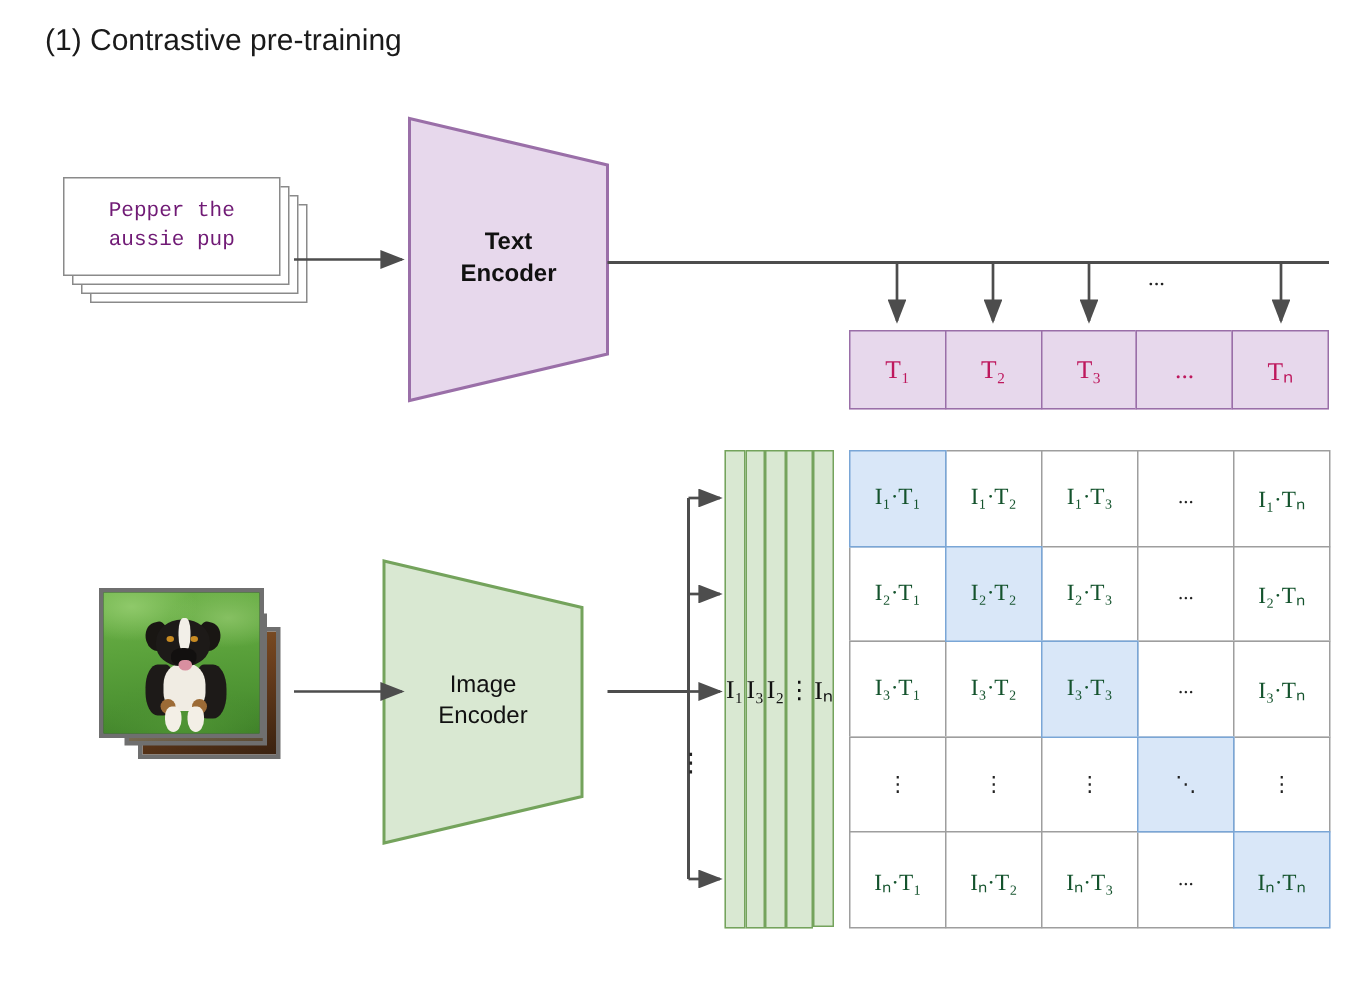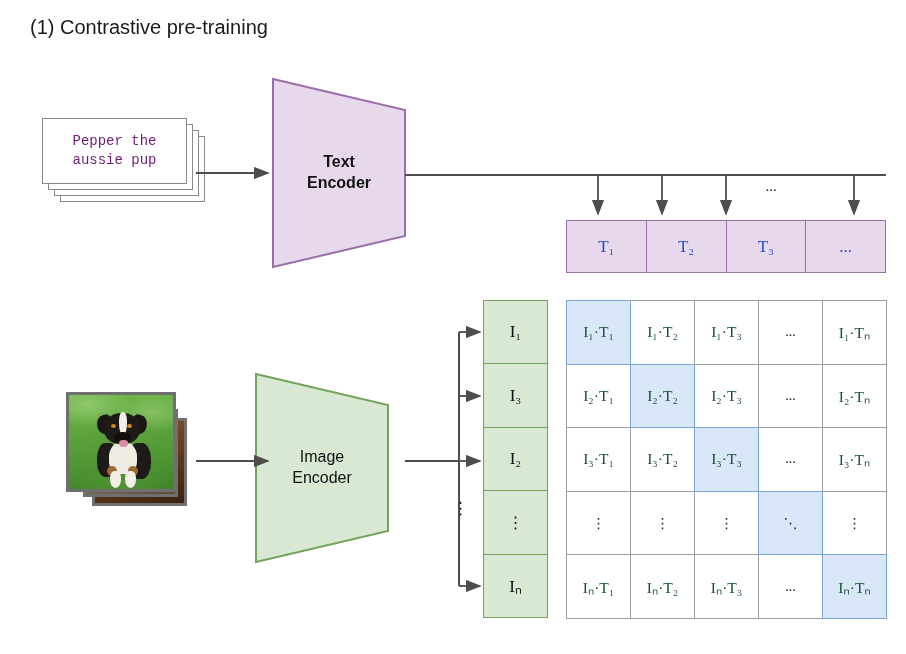--- a/index.html
+++ b/index.html
@@ -222,33 +222,33 @@
     flex: 1 1 64px;
     box-sizing: border-box;
     background: #e7d8ec;
     border: 1px solid #9a6fa8;
     margin-right: -1px;
     display: flex;
     align-items: center;
     justify-content: center;
     font-family: "Liberation Serif", serif;
     font-size: 17px;
-    color: #1d4ed8;
+    color: #be185d;
   }
   .t-cell:last-child { margin-right: 0; }
 
   
   .i-col {
     position: absolute;
     left: 483px;
     top: 300px;
     width: 65px;
     height: 318px;
     display: flex;
-    flex-direction: column;
+    flex-direction: row;
   }
   .i-cell {
     flex: 1 1 64px;
     box-sizing: border-box;
     background: #d9e8d2;
     border: 1px solid #74a35c;
     margin-bottom: -1px;
     display: flex;
     align-items: center;
     justify-content: center;
@@ -400,20 +400,21 @@
 
   <div class="ell" id="ell-top-arrows">...</div>
 
   <div class="ell" id="ell-branch">⋮</div>
 
   <div class="t-row">
     <div class="t-cell">T₁</div>
     <div class="t-cell">T₂</div>
     <div class="t-cell">T₃</div>
     <div class="t-cell">...</div>
+    <div class="t-cell">Tₙ</div>
   </div>
 
   <div class="i-col">
     <div class="i-cell">I₁</div>
     <div class="i-cell">I₃</div>
     <div class="i-cell">I₂</div>
     <div class="i-cell vdots">⋮</div>
     <div class="i-cell">Iₙ</div>
   </div>
 

